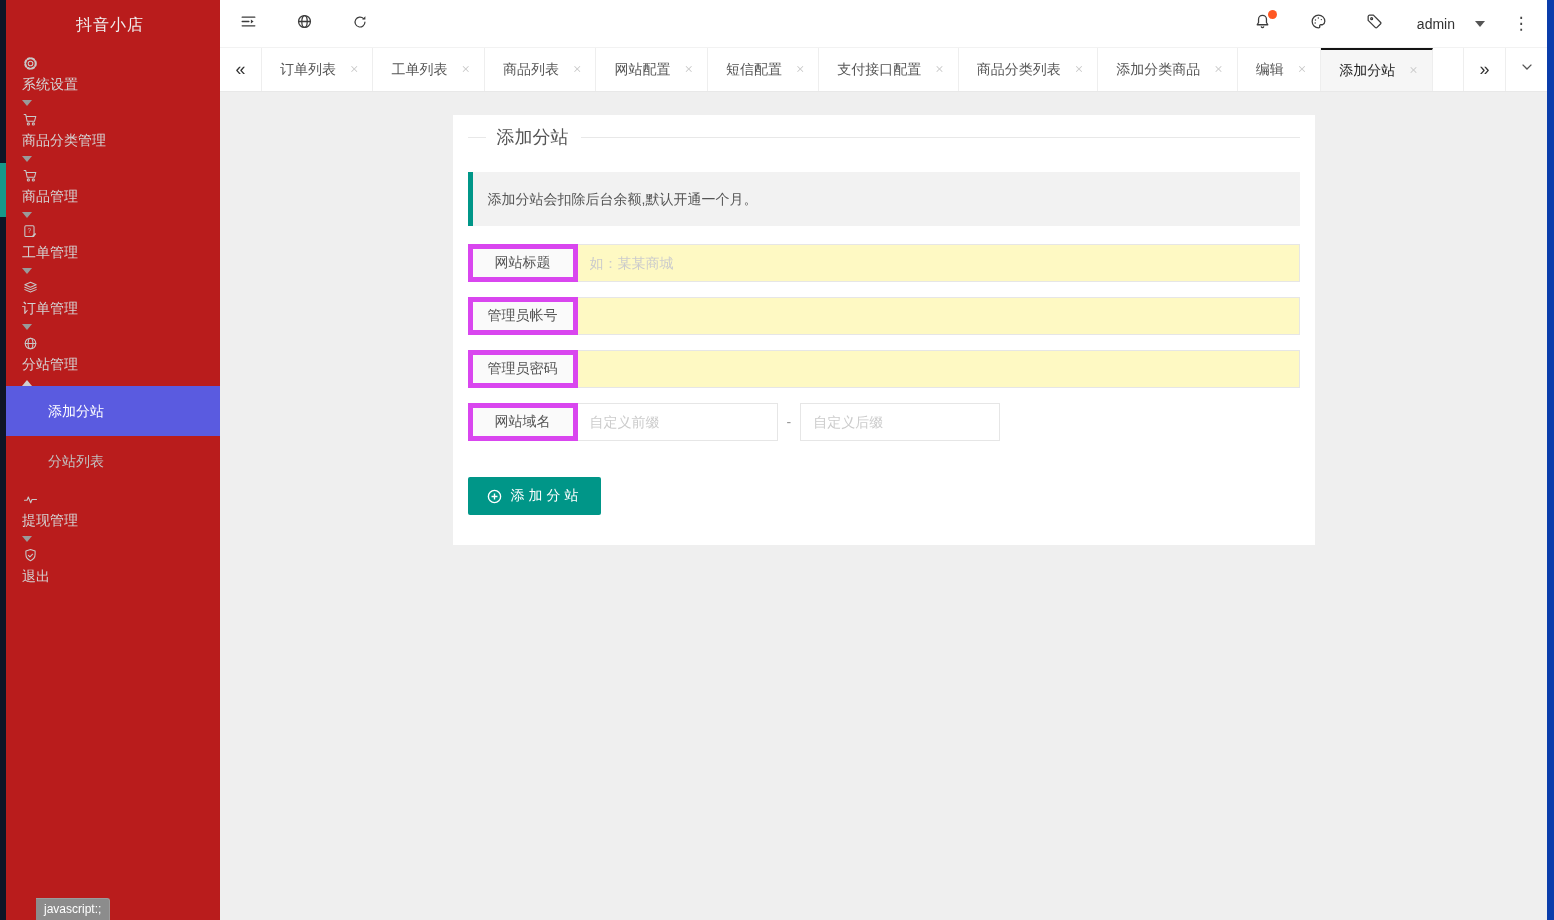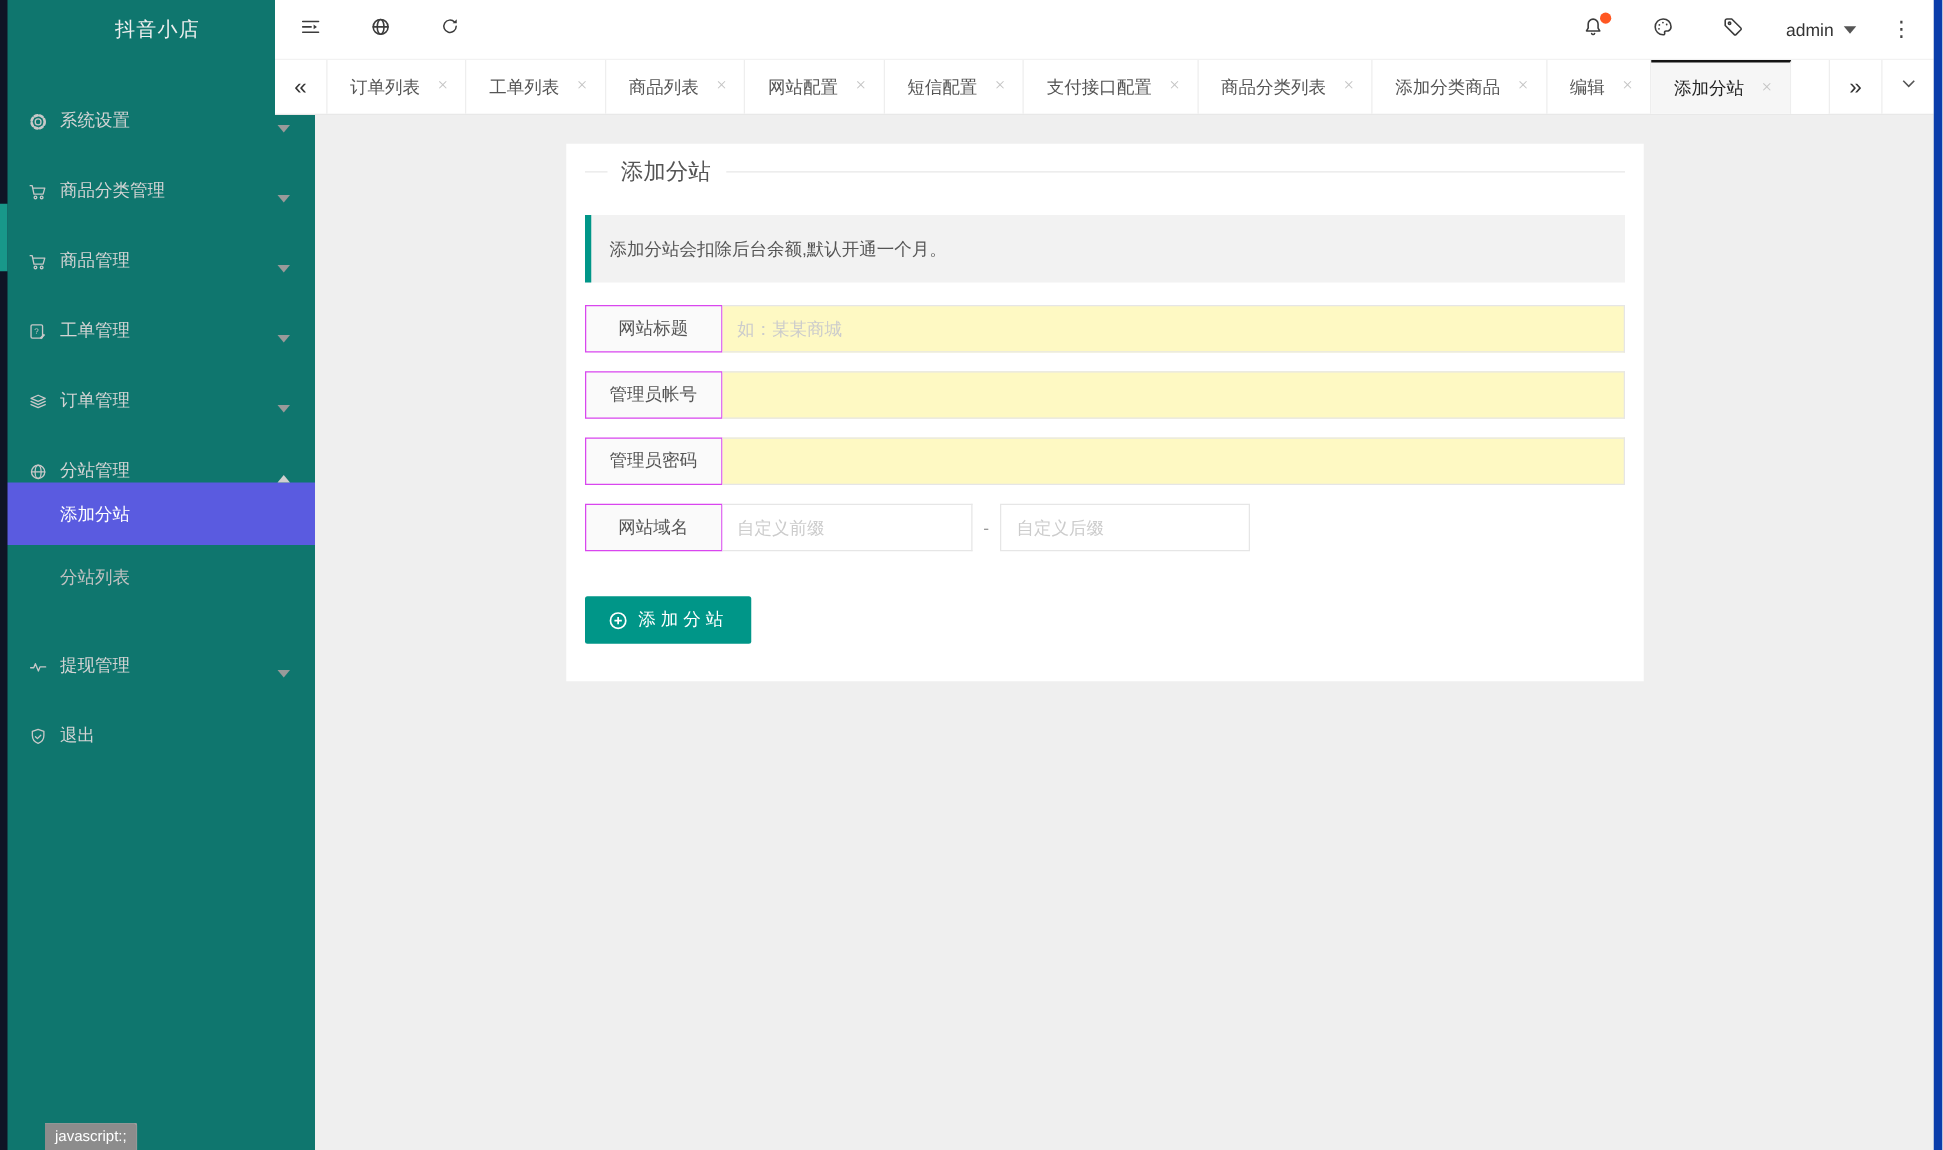--- a/index.html
+++ b/index.html
@@ -3,41 +3,41 @@
 <meta charset="utf-8">
 <style>
   * { margin:0; padding:0; box-sizing:border-box; }
   html,body { width:1554px; height:920px; }
   body { position:relative; background:#efefef; font-family:"Liberation Sans","DejaVu Sans",sans-serif; overflow:hidden; }
 
   
   .edge-right { position:absolute; top:0; right:0; width:7px; height:100%; background:#0a3dab; z-index:90; }
 
   
-  .sidebar { position:absolute; left:0; top:0; width:252px; height:100%; background:#0f766e; z-index:10; }
+  .sidebar { position:absolute; left:0; top:0; width:220px; height:100%; background:#b91c1c; z-index:10; }
   .side-track { position:absolute; left:0; top:0; width:6px; height:100%; background:#0f1526; }
   .side-thumb { position:absolute; left:0; top:163px; width:6px; height:54px; background:#18988a; }
   .sb-title { height:50px; line-height:50px; text-align:center; color:#f0f0f0; font-size:16px; letter-spacing:1px; }
-  .menu-item { height:56px; display:flex; align-items:flex-end; padding:0 20px 0 22px; color:#d4d4d4; font-size:14px; cursor:pointer; }
+  .menu-item { height:56px; display:flex; align-items:flex-start; padding:0 20px 0 22px; color:#d4d4d4; font-size:14px; cursor:pointer;flex-direction:column; }
   .mi-icon { width:26px; display:flex; align-items:center; flex:0 0 26px; }
   .mi-icon svg { stroke:#c8c8c8; fill:none; stroke-width:1.5; stroke-linecap:round; stroke-linejoin:round; }
   .mi-label { flex:1; }
   .caret { width:0; height:0; border-left:5px solid transparent; border-right:5px solid transparent; }
   .caret.down { border-top:6px solid #9a9a9a; }
   .caret.up { border-bottom:6px solid #cfcfcf; }
   .submenu-item { height:50px; line-height:50px; padding-left:48px; color:#c2c2c2; font-size:14px; cursor:pointer; }
   .submenu-item.active { background:#5a5be0; color:#fff; }
 
   
   .header { position:absolute; left:220px; top:0; right:7px; height:48px; background:#fff; border-bottom:1px solid #f2f2f2; display:flex; align-items:center; z-index:20; }
   .h-btn { width:56px; height:48px; display:flex; align-items:center; justify-content:center; cursor:pointer; position:relative; }
   .h-btn svg { stroke:#3c3c3c; fill:none; stroke-width:1.6; stroke-linecap:round; stroke-linejoin:round; }
   .h-spacer { flex:1; }
   .notif-dot { position:absolute; top:10px; right:14px; width:9px; height:9px; border-radius:50%; background:#ff5722; }
-  .h-user { display:flex; align-items:center; gap:8px; padding:0 14px; height:48px; cursor:pointer; font-size:14px; color:#333; }
+  .h-user { display:flex; align-items:center; gap:20px; padding:0 14px; height:48px; cursor:pointer; font-size:14px; color:#333; }
   .u-caret { width:0; height:0; border-left:5px solid transparent; border-right:5px solid transparent; border-top:6px solid #555; }
   .h-more { width:44px; height:48px; display:flex; align-items:center; justify-content:center; font-size:17px; color:#444; cursor:pointer; margin-right:4px; }
 
   
   .tabbar { position:absolute; left:220px; top:48px; right:7px; height:44px; background:#fff; display:flex; align-items:stretch; border-bottom:1px solid #e8e8e8; z-index:20; }
   .tab-ctrl { width:42px; display:flex; align-items:center; justify-content:center; color:#333; font-size:18px; cursor:pointer; }
   .tab-ctrl.first { border-right:1px solid #eee; }
   .tab-ctrl.rightside { border-left:1px solid #eee; }
   .tab { display:flex; align-items:center; padding:0 14px 0 18px; border-right:1px solid #eee; font-size:14px; color:#555; cursor:pointer; white-space:nowrap;font-family:Liberation Serif, serif; }
   .tab .close { margin-left:14px; color:#c5c5c5; font-size:15px; line-height:1; cursor:pointer; }
@@ -47,21 +47,21 @@
 
   
   .content { position:absolute; left:220px; top:92px; right:7px; bottom:0; background:#efefef; overflow:auto; }
   .card { width:862px; margin:23px auto 0; background:#fff; padding:0 0 30px; }
   .card-title-row { display:flex; align-items:center; height:44px; padding:0 15px; }
   .tl-line-l { width:18px; height:1px; background:#e8e8e8; margin-right:11px; flex:0 0 auto; }
   .tl-text { font-size:18px; color:#555; margin-right:12px; }
   .tl-line-r { flex:1; height:1px; background:#e8e8e8; }
   .notice { margin:13px 15px 18px; background:#f2f2f2; border-left:5px solid #009688; padding:17px 15px; font-size:14px; color:#555; line-height:20px; }
   .form-row { display:flex; margin:0 15px 15px; height:38px; }
-  .f-label { width:110px; flex:0 0 110px; background:#fafafa; border:1px solid #d946ef; display:flex; align-items:center; justify-content:center; font-size:14px; color:#555; }
+  .f-label { width:110px; flex:0 0 110px; background:#fafafa; border:5px solid #d946ef; display:flex; align-items:center; justify-content:center; font-size:14px; color:#555; }
   .f-input { flex:1; border:1px solid #e6e6e6; border-left:none; height:38px; padding:0 12px; font-size:14px; color:#666; outline:none; background:#fef9c3; font-family:inherit; }
   .f-input::placeholder, .f-input-sm::placeholder { color:#ccc; }
   .f-input-sm { width:200px; border:1px solid #e6e6e6; height:38px; padding:0 12px; font-size:14px; color:#0f766e; outline:none; background:#fff; font-family:inherit; }
   .f-input-sm.joined { border-left:none; }
   .dash { display:flex; align-items:center; padding:0 9px; color:#999; font-size:14px; }
   .submit-btn { margin:21px 15px 0; display:inline-flex; align-items:center; height:38px; background:#009688; color:#fff; border:none; padding:0 18px; font-size:14px; letter-spacing:4px; border-radius:2px; cursor:pointer; font-family:inherit; }
   .submit-btn svg { stroke:#fff; fill:none; stroke-width:1.6; margin-right:8px; }
 
   
   .status-chip { position:absolute; left:0; bottom:0; z-index:95; background:#8c8c8c; color:#fff; font-size:12px; padding:3px 8px 4px; border-top-right-radius:3px; border:1px solid #9c9c9c; border-left:none; border-bottom:none;margin-left:36px; }

